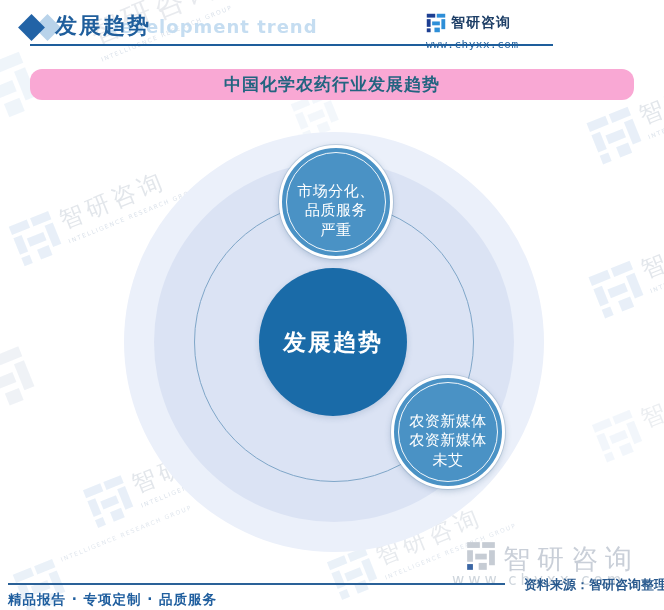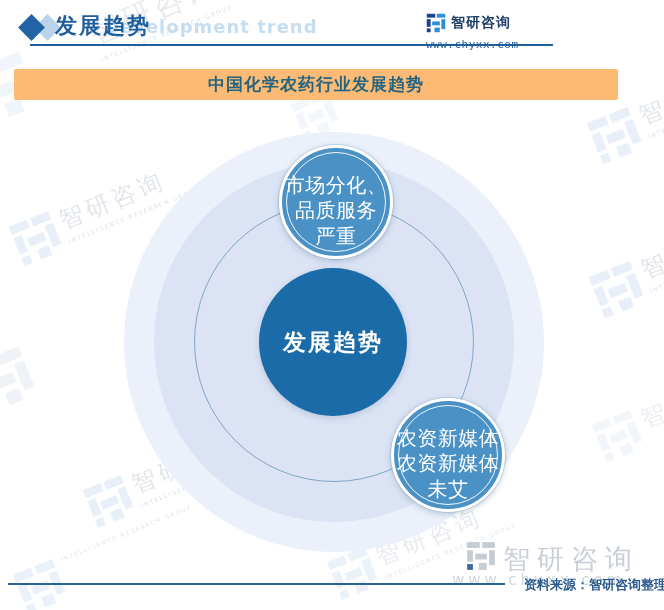--- a/index.html
+++ b/index.html
@@ -26,43 +26,43 @@
   .hdr-title { position:absolute; left:55px; top:11px; font-size:22px; font-weight:bold;
                color:#1F5E9C; letter-spacing:2px; z-index:2; }
   .hdr-divider { position:absolute; left:30px; top:44px; width:523px; height:2px; background:#1E5E9C; }
   .brand { position:absolute; right:10px; top:12px; width:100px; }
   .brand-row { display:flex; align-items:center; gap:5px; }
   .brand-name { font-size:14px; font-weight:bold; color:#1D3E66; letter-spacing:1px; white-space:nowrap; }
   .brand-site { margin-top:4px; font-family:"DejaVu Sans Mono","Liberation Mono",monospace;
                 font-size:11px; color:#1E5E9C; letter-spacing:.5px; white-space:nowrap; }
 
   
-  .title-bar { position:absolute; left:14px; top:69px; width:604px; height:31px; z-index:3;
-               background:#fdba74; border-radius:2px; display:flex; align-items:center; justify-content:center; }
+  .title-bar { position:absolute; left:30px; top:69px; width:604px; height:31px; z-index:3;
+               background:#f9a8d4; border-radius:12px; display:flex; align-items:center; justify-content:center; }
   .title-bar .t { font-size:17px; font-weight:bold; color:#236480; letter-spacing:1px; }
 
   
   .diagram { position:absolute; inset:0; z-index:2; }
   .circle { position:absolute; border-radius:50%; }
   .outer-c  { left:124px; top:132px; width:420px; height:420px; background:#EBF0FA; }
   .middle-c { left:154px; top:162px; width:360px; height:360px; background:#DBE3F4; }
   .orbit    { left:194px; top:202px; width:280px; height:280px; border:1.5px solid #7FA6C8; background:transparent; }
   .center-c { left:259px; top:268px; width:148px; height:148px; background:#1A6BA8;
               display:flex; align-items:center; justify-content:center;
               box-shadow:0 2px 6px rgba(40,80,120,.18); }
   .center-c .lbl { color:#ffffff; font-size:23px; font-weight:bold; letter-spacing:2px; }
   .node { position:absolute; width:114px; height:114px; border-radius:50%;
           background:#4A92C5; border:3px solid #ffffff;
           box-shadow:0 0 0 1px rgba(130,160,190,.35), 0 2px 6px rgba(60,100,140,.3);
           display:flex; align-items:center; justify-content:center; text-align:center; }
   .node::after { content:""; position:absolute; inset:4px; border:1.5px solid rgba(255,255,255,.92); border-radius:50%; }
-  .node .txt { color:#ffffff; font-size:20px; line-height:1.28; font-weight:500; letter-spacing:.5px;margin-top:18px; }
+  .node .txt { color:#ffffff; font-size:15px; line-height:1.28; font-weight:500; letter-spacing:.5px;margin-top:18px; }
   .node-top { left:279px; top:145px; }
   .node-bl  { left:168px; top:385px; }
-  .node-br  { left:391px; top:398px; }
+  .node-br  { left:391px; top:375px; }
 
   
   .footer { position:absolute; left:0; top:530px; width:664px; height:80px; z-index:3; }
   .footer-wm { position:absolute; left:466px; top:11px; display:flex; align-items:flex-start; gap:7px; z-index:1; }
   .footer-wm-text { font-size:27px; letter-spacing:7px; color:#C9CFD8; font-weight:500; white-space:nowrap; }
   .footer-wm-site { position:absolute; left:452px; top:41px; font-size:15px; letter-spacing:4px;
                     color:#CFD6DD; z-index:1; white-space:nowrap; }
   .src-divider { position:absolute; left:8px; top:53px; width:497px; height:2px; background:#2A6198; z-index:2; }
   .src-note { position:absolute; left:524px; top:46px; font-size:13px; font-weight:600; color:#2A5A8E;
               z-index:2; white-space:nowrap; }
@@ -293,15 +293,16 @@
           </g>
         <g fill="#3B66A4">
             <rect x="1" y="20" width="5" height="5"></rect>
           </g>
       </svg>
       <span class="footer-wm-text">智研咨询</span>
     </div>
     <div class="footer-wm-site">www.chyxx.com</div>
     <div class="src-divider"></div>
     <div class="src-note">资料来源：智研咨询整理</div>
+    <div class="services">精品报告 · 专项定制 · 品质服务</div>
   </div>
 
 </div>
 
 </body></html>

